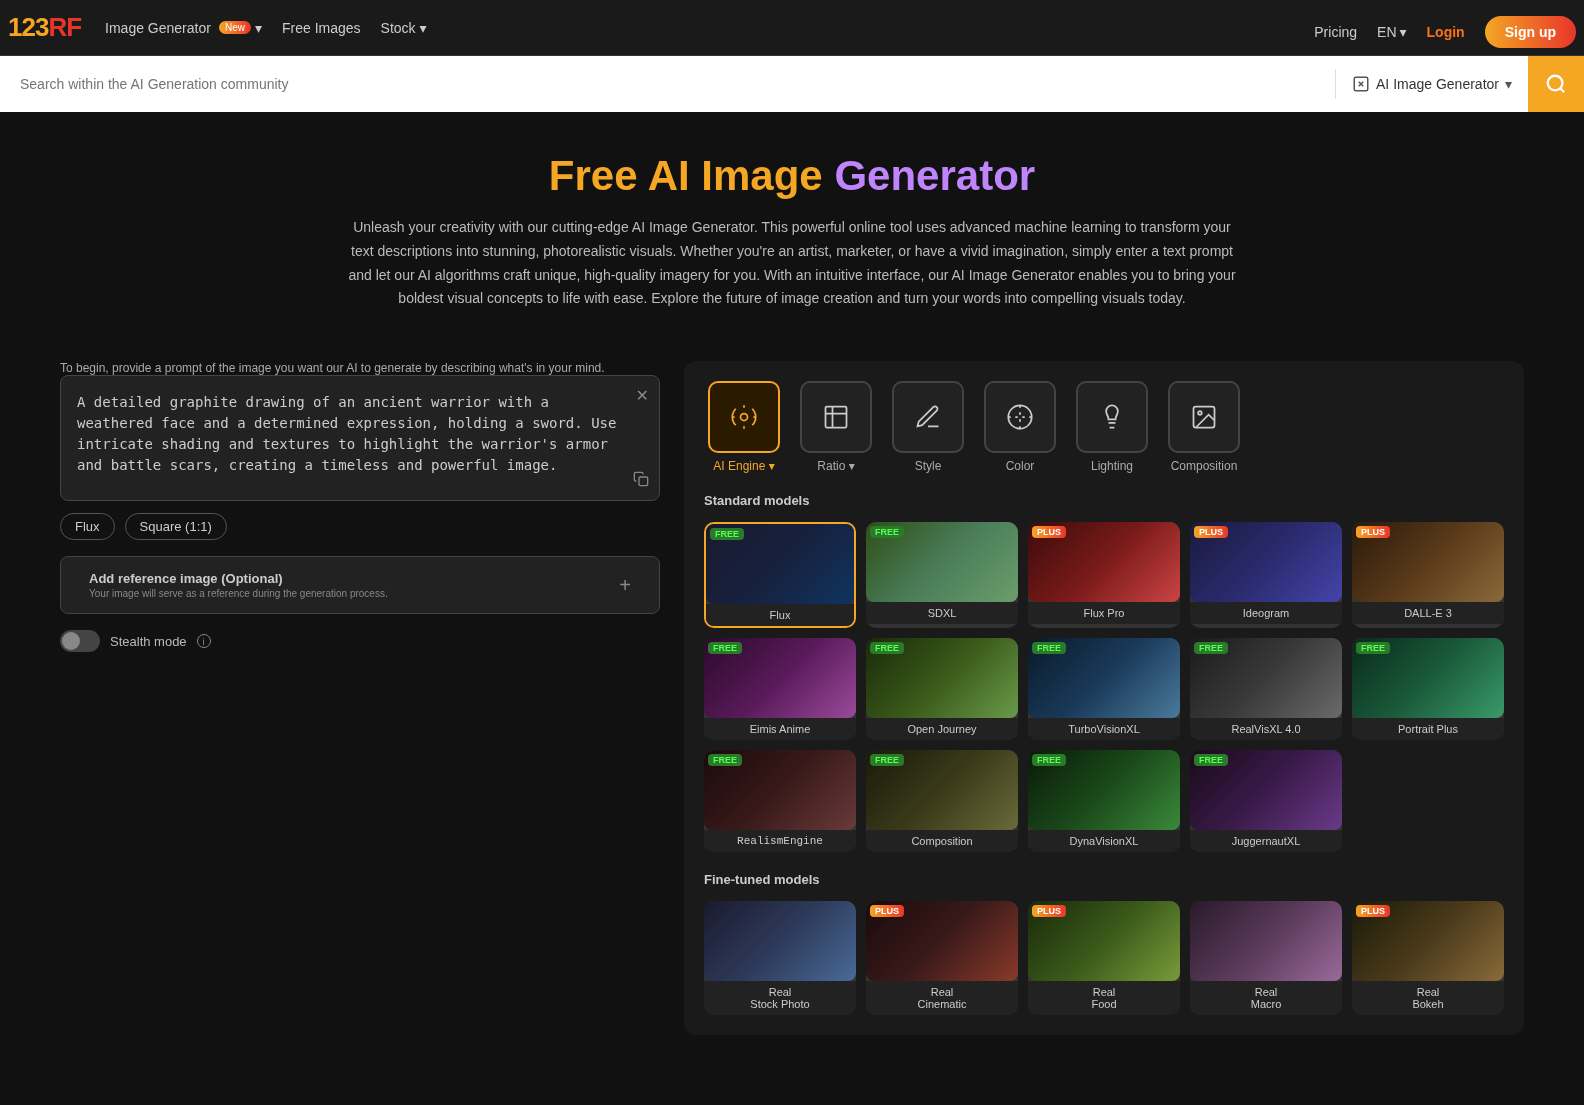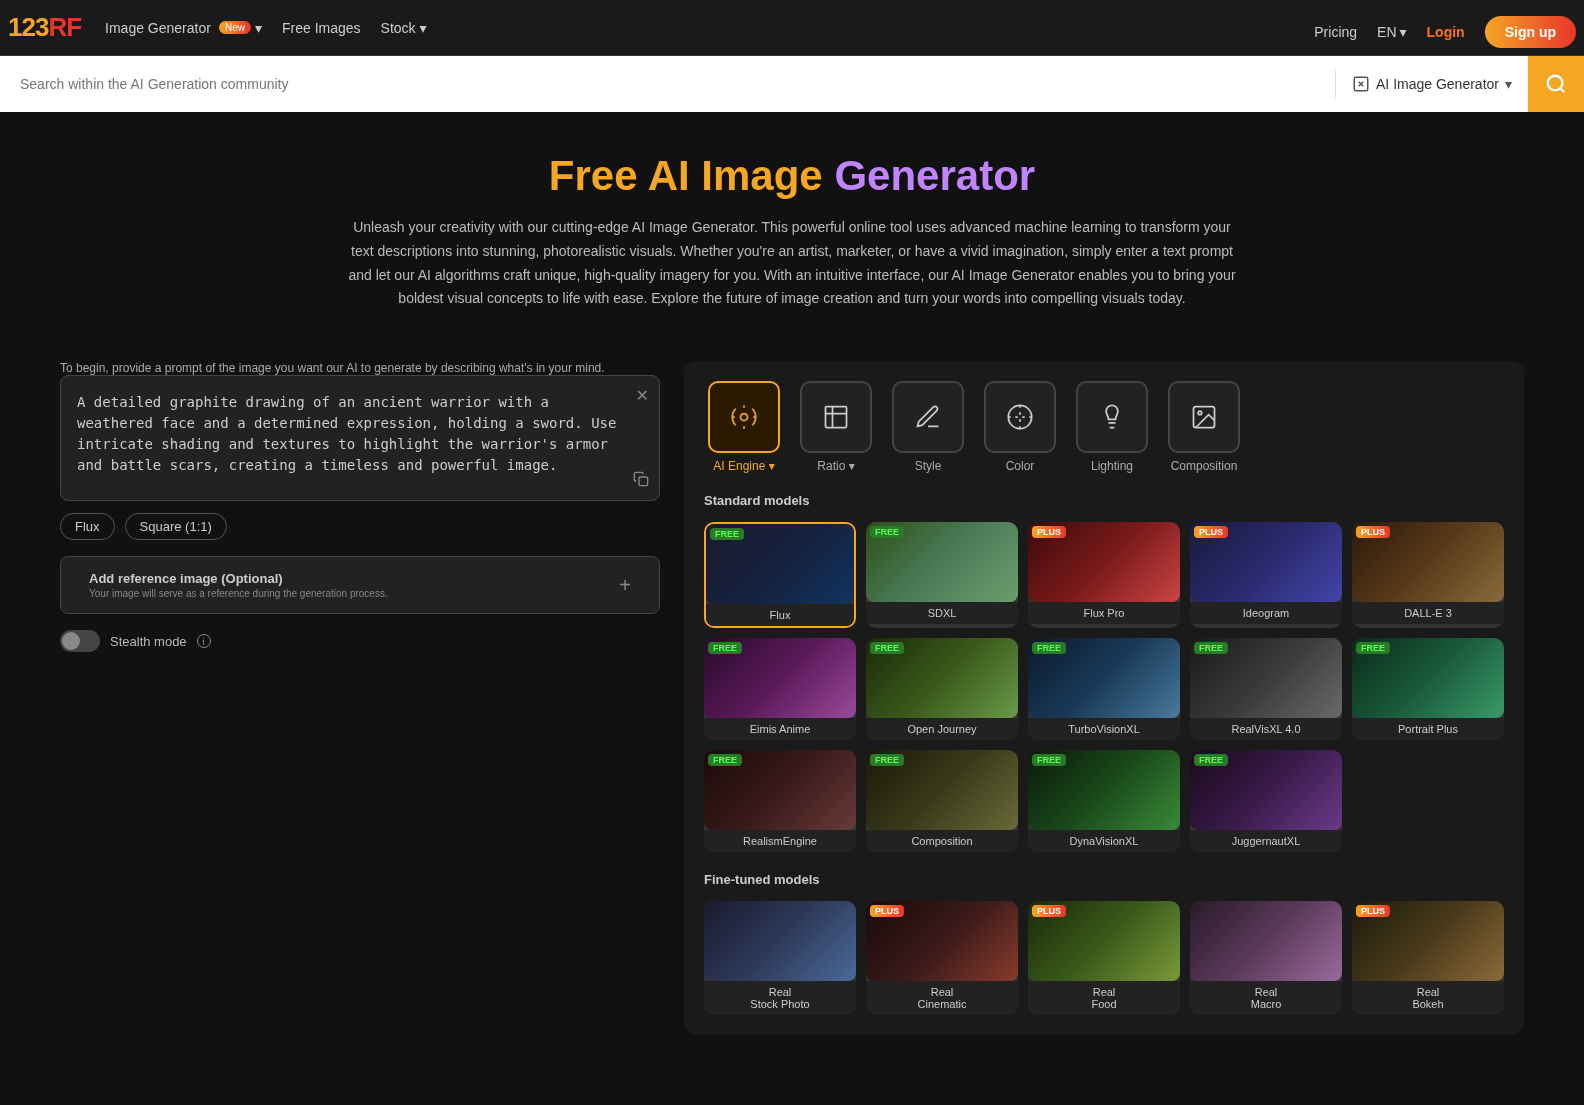--- a/index.html
+++ b/index.html
@@ -322,21 +322,21 @@
         <div class="model-card">
           <div class="model-thumb thumb-portrait">
             <span class="badge badge-free">FREE</span>
           </div>
           <div class="model-name" style="white-space: pre-line;">Portrait Plus</div>
         </div>
         <div class="model-card">
           <div class="model-thumb thumb-realism">
             <span class="badge badge-free">FREE</span>
           </div>
-          <div class="model-name" style="white-space: pre-line;">RealismEngine</div>
+          <div class="model-name" style="white-space: pre-line; font-family: Liberation Mono, monospace;">RealismEngine</div>
         </div>
         <div class="model-card">
           <div class="model-thumb thumb-dreamshaper">
             <span class="badge badge-free">FREE</span>
           </div>
           <div class="model-name" style="white-space: pre-line;">Composition</div>
         </div>
         <div class="model-card">
           <div class="model-thumb thumb-dyna">
             <span class="badge badge-free">FREE</span>

